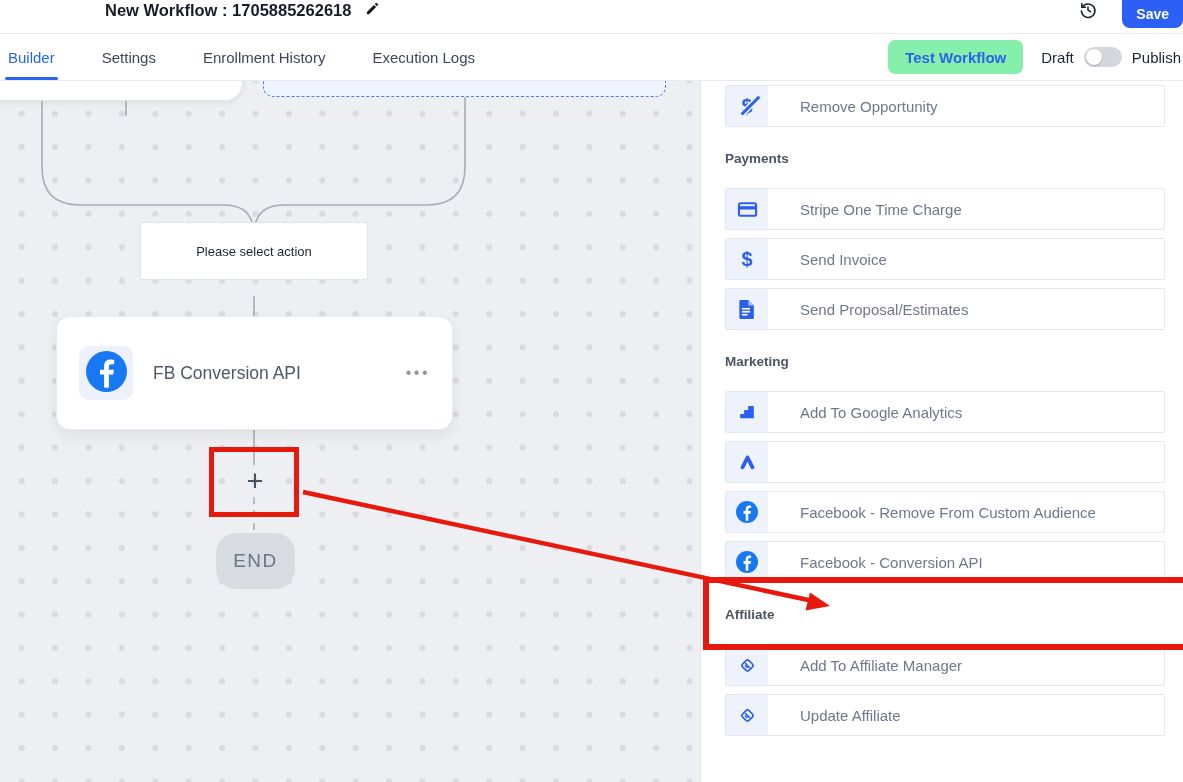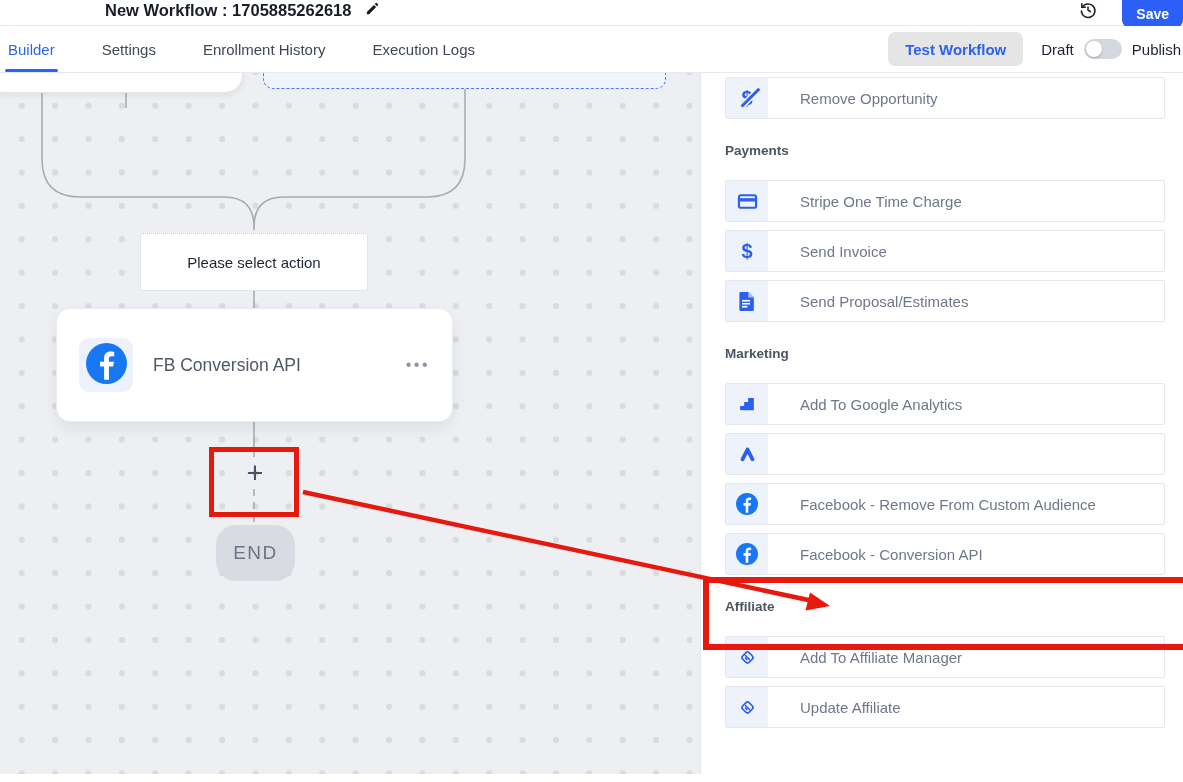--- a/index.html
+++ b/index.html
@@ -4,57 +4,57 @@
 <style>
   :root{
     --blue:#2a5ff0; --fb:#1877F2; --red:#e7190e; --save:#2b5ff6;
     --row-border:#e4e7ed; --icon-bg:#eef2fb; --label:#6f7888; --line:#a7acb5;
   }
   *{box-sizing:border-box;margin:0;padding:0;font-family:"Liberation Sans",sans-serif;}
   body{background:#fff;}
   #app{position:relative;width:1183px;height:782px;overflow:hidden;background:#fff;}
 
   
-  .hdr{height:26px;display:flex;align-items:flex-start;padding-left:105px;border-bottom:1px solid #e8eaee;background:#fff;position:relative;z-index:5;}
+  .hdr{height:34px;display:flex;align-items:flex-start;padding-left:105px;border-bottom:1px solid #e8eaee;background:#fff;position:relative;z-index:5;}
   .hdr-title{font-size:16.5px;font-weight:700;color:#171c26;line-height:20px;}
   .hdr .pencil{margin-left:14px;margin-top:1px;cursor:pointer;}
   .hdr-right{margin-left:auto;display:flex;align-items:flex-start;padding-right:0;}
   .hist{margin-right:24px;margin-top:0;cursor:pointer;}
   .save-btn{position:relative;top:-7px;height:35px;min-width:60px;border:none;border-radius:8px;
     background:var(--save);color:#fff;font-size:14px;font-weight:700;display:flex;align-items:center;justify-content:center;
     padding:6px 14px 0 14px;cursor:pointer;}
 
   
   .tabbar{height:47px;display:flex;align-items:center;padding-left:8px;border-bottom:1px solid #e7e9ed;background:#fff;position:relative;z-index:5;}
   .tabs{display:flex;gap:47px;height:100%;}
   .tab{display:flex;align-items:center;height:100%;font-size:15px;color:#3f4756;cursor:pointer;position:relative;}
   .tab.active{color:#2a64f5;}
   .tab.active::after{content:"";position:absolute;left:-3px;right:-3px;bottom:0;height:3px;border-radius:2px;background:#2a64f5;}
   .nav-right{margin-left:auto;display:flex;align-items:center;padding-right:2px;}
-  .btn-test{height:34px;padding:0 17px;border:none;border-radius:7px;background:#e5e5e5;color:#2d63ea;
+  .btn-test{height:34px;padding:0 17px;border:none;border-radius:7px;background:#86efac;color:#2d63ea;
     font-size:15px;font-weight:600;cursor:pointer;margin-right:18px;}
   .draft-lbl,.publish-lbl{font-size:15px;color:#1c2430;}
   .toggle{width:38px;height:20px;border-radius:10px;background:#d4d8de;margin:0 10px;position:relative;cursor:pointer;}
   .toggle .knob{position:absolute;left:2px;top:2px;width:16px;height:16px;border-radius:50%;background:#fff;box-shadow:0 1px 2px rgba(0,0,0,.25);}
 
   
   .main{display:flex;height:701px;}
   .canvas{position:relative;width:700px;height:100%;overflow:hidden;background-color:#edeff2;
     background-image:radial-gradient(circle,#d8dbe0 3.2px,rgba(0,0,0,0) 3.4px);
     background-size:33.4px 33.4px;background-position:5px 16px;}
   .connectors{position:absolute;left:0;top:0;z-index:1;}
 
   .partial-card{position:absolute;left:-14px;top:-12px;width:257px;height:32px;background:#fff;
     border:1px solid #e2e5ea;border-radius:0 0 18px 18px;box-shadow:0 2px 6px rgba(27,33,44,.08);z-index:3;}
   .dashed-box{position:absolute;left:263px;top:-12px;width:403px;height:28px;background:#eff4fe;
     border:1.5px dashed #4a7cf0;border-radius:0 0 10px 10px;z-index:3;}
 
-  .select-action{position:absolute;left:140px;top:160px;width:228px;height:58px;background:#fff;
+  .select-action{position:absolute;left:140px;top:141px;width:228px;height:58px;background:#fff;
     border:1.5px dotted #c3c9d4;border-radius:3px;display:flex;align-items:center;justify-content:center;
-    font-size:15px;color:#1d2532;z-index:2;}
+    font-size:13px;color:#1d2532;z-index:2;}
   .fb-card{position:absolute;left:56px;top:235px;width:397px;height:114px;background:#fff;border:1px solid #e9ebf0;
     border-radius:14px;box-shadow:0 6px 14px rgba(30,40,60,.07);display:flex;align-items:center;padding-left:22px;z-index:2;cursor:pointer;}
   .fb-iconbox{width:54px;height:54px;border-radius:10px;background:#edf1fc;display:flex;align-items:center;justify-content:center;}
   .fb-card .node-title{margin-left:20px;font-size:17.5px;color:#4e5866;}
   .fb-card .dots{margin-left:auto;margin-right:22px;color:#8d95a2;font-size:16px;letter-spacing:2.5px;cursor:pointer;}
   .plus-btn{position:absolute;left:238px;top:385px;width:34px;height:32px;text-align:center;font-size:29px;line-height:31px;
     color:#4a5260;z-index:2;cursor:pointer;}
   .end-pill{position:absolute;left:216px;top:452px;width:79px;height:56px;border-radius:20px;background:#d8dce2;
     display:flex;align-items:center;justify-content:center;font-size:19px;letter-spacing:1.5px;color:#6c7584;z-index:2;}
 

